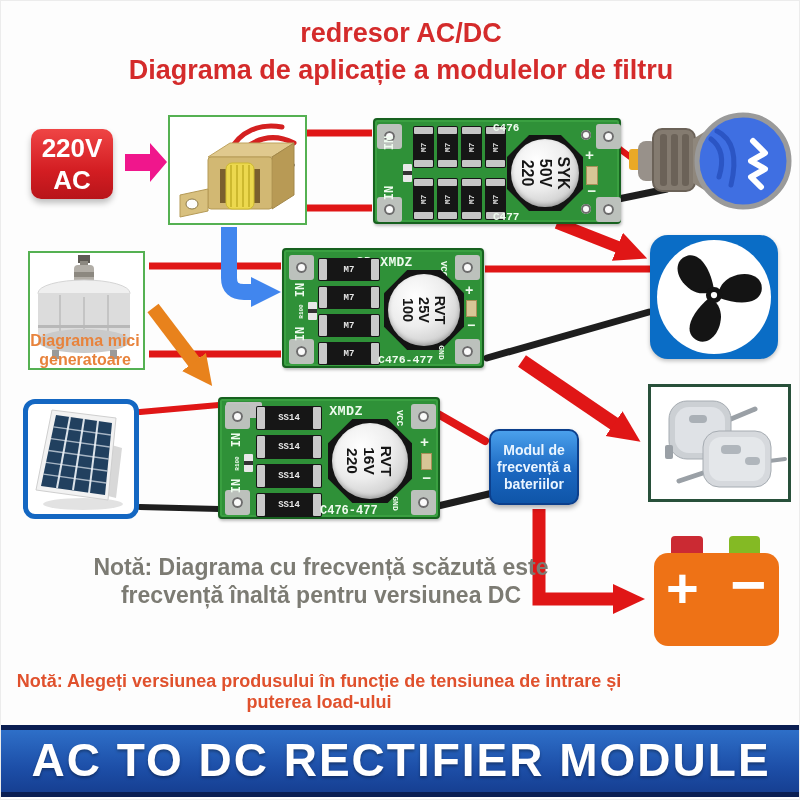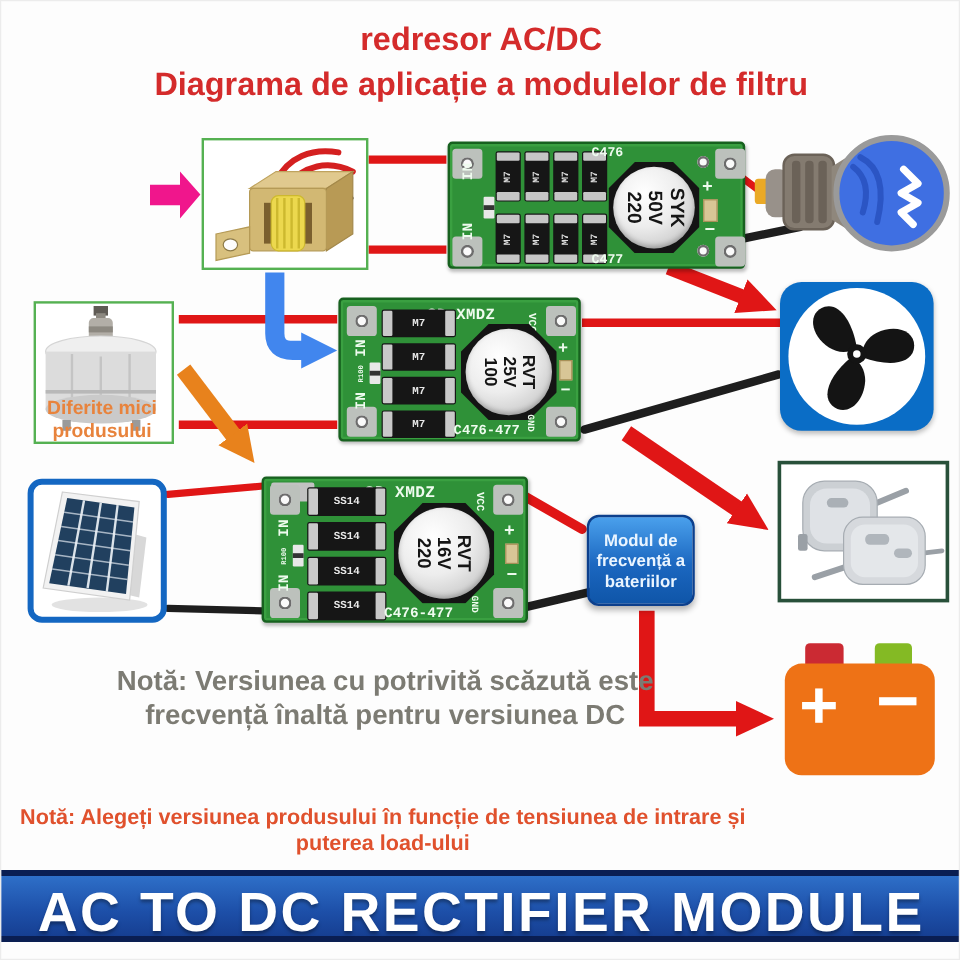--- a/index.html
+++ b/index.html
@@ -71,21 +71,21 @@
   .bat-plus{position:absolute;left:12px;top:2px;font-size:56px;font-weight:bold;color:#fff;}
   .bat-minus{position:absolute;left:76px;top:-4px;font-size:62px;font-weight:bold;color:#fff;}
 
   
   .note-gray{left:20px;top:552px;width:600px;text-align:center;color:#7c7b73;
              font-size:23px;line-height:28px;font-weight:600;}
   .note-red{left:0;top:670px;width:636px;text-align:center;color:#e0512d;
             font-size:18px;font-weight:600;}
 
   
-  .banner{left:0;top:724px;width:800px;height:60px;box-sizing:border-box;
+  .banner{left:0;top:724px;width:800px;height:72px;box-sizing:border-box;
           border-top:5px solid #0a1e52;border-bottom:5px solid #0a1e52;
           background:linear-gradient(180deg,#2e6fc8 0%,#1d4fa8 60%,#163f92 100%);
           color:#fff;font-weight:bold;font-size:46px;letter-spacing:2px;text-align:center;
           line-height:60px;text-shadow:0 2px 3px rgba(0,0,0,.35);}
 </style>
 </head>
 <body>
 
 <div id="page">
 
@@ -119,20 +119,24 @@
     <path d="M430,409 L484,440" stroke="#e01616" stroke-width="8" stroke-linecap="round"></path>
     <path d="M437,505 L492,492" stroke="#1e1e1e" stroke-width="7" stroke-linecap="round"></path>
     <path d="M538,508 L538,598 L618,598" fill="none" stroke="#e01616" stroke-width="13" marker-end="url(#mred)"></path>
   </svg>
 
   <div class="abs title z3">
     <div>redresor AC/DC</div>
     <div>Diagrama de aplicație a modulelor de filtru</div>
   </div>
 
+  <div class="abs mains z2">
+    <div>220V</div>
+    <div>AC</div>
+  </div>
 
   <div class="abs green-frame z2" style="left:167px;top:114px;width:135px;height:106px">
     <svg width="131" height="102" viewBox="0 0 131 102">
       <path d="M60,34 C70,14 90,6 112,10" stroke="#d42020" stroke-width="5" fill="none" stroke-linecap="round"></path>
       <path d="M66,40 C84,20 104,16 124,26" stroke="#d42020" stroke-width="5" fill="none" stroke-linecap="round"></path>
       <path d="M72,44 C96,26 112,34 122,48" stroke="#1c1c1c" stroke-width="5" fill="none" stroke-linecap="round"></path>
       <polygon points="38,40 60,26 124,26 102,40" fill="#e0c98e" stroke="#bfa35e"></polygon>
       <polygon points="102,40 124,26 124,78 102,92" fill="#b89a55" stroke="#a3884a"></polygon>
       <rect x="38" y="40" width="64" height="52" rx="3" fill="#d2b873" stroke="#b59a56"></rect>
       <rect x="50" y="52" width="40" height="34" fill="#7a5f2e"></rect>
@@ -220,21 +224,21 @@
       <rect x="44" y="19" width="20" height="5" fill="#8c8880"></rect>
       <ellipse cx="54" cy="40" rx="46" ry="13" fill="#efefef" stroke="#d5d5d5"></ellipse>
       <rect x="8" y="40" width="92" height="48" fill="#dcdcdc"></rect>
       <path d="M30,42 V86 M54,44 V88 M78,42 V86" stroke="#c4c4c4" stroke-width="2"></path>
       <rect x="8" y="72" width="92" height="3" fill="#b8b8b8"></rect>
       <ellipse cx="54" cy="88" rx="46" ry="12" fill="#cacaca"></ellipse>
       <rect x="22" y="97" width="7" height="9" fill="#9a9a9a"></rect>
       <rect x="80" y="97" width="7" height="9" fill="#9a9a9a"></rect>
     </svg>
   </div>
-  <div class="abs gen-label z3">Diferite mici produsului</div>
+  <div class="abs gen-label z3">Diagrama mici generatoare</div>
 
   <div class="abs pcb z2" style="left:281px;top:247px;width:202px;height:120px">
     <div class="pad" style="left:5px;top:5px"></div>
     <div class="pad" style="left:5px;top:89px"></div>
     <div class="pad" style="left:171px;top:5px"></div>
     <div class="pad" style="left:171px;top:89px"></div>
     <div class="silk" style="left:72px;top:5px;font-size:13px;letter-spacing:.3px">SD XMDZ</div>
     <div class="lblbox" style="left:152px;top:6px;width:14px;height:26px">
         <span class="silk rot-cw" style="position:static;font-size:9px">VCC</span>
       </div>
@@ -387,21 +391,21 @@
   <div class="abs z2" style="left:650px;top:535px;width:140px;height:112px">
     <div class="bat-cap-red"></div>
     <div class="bat-cap-green"></div>
     <div class="bat-body">
       <span class="bat-plus">+</span>
       <span class="bat-minus">−</span>
     </div>
   </div>
 
   <div class="abs note-gray z2">
-    <div>Notă: Versiunea cu potrivită scăzută este</div>
+    <div>Notă: Diagrama cu frecvență scăzută este</div>
     <div>frecvență înaltă pentru versiunea DC</div>
   </div>
   <div class="abs note-red z2">Notă: Alegeți versiunea produsului în funcție de tensiunea de intrare și puterea load-ului</div>
 
   <div class="abs banner z2">
     <span>AC TO DC RECTIFIER MODULE</span>
   </div>
 
 </div>
 

